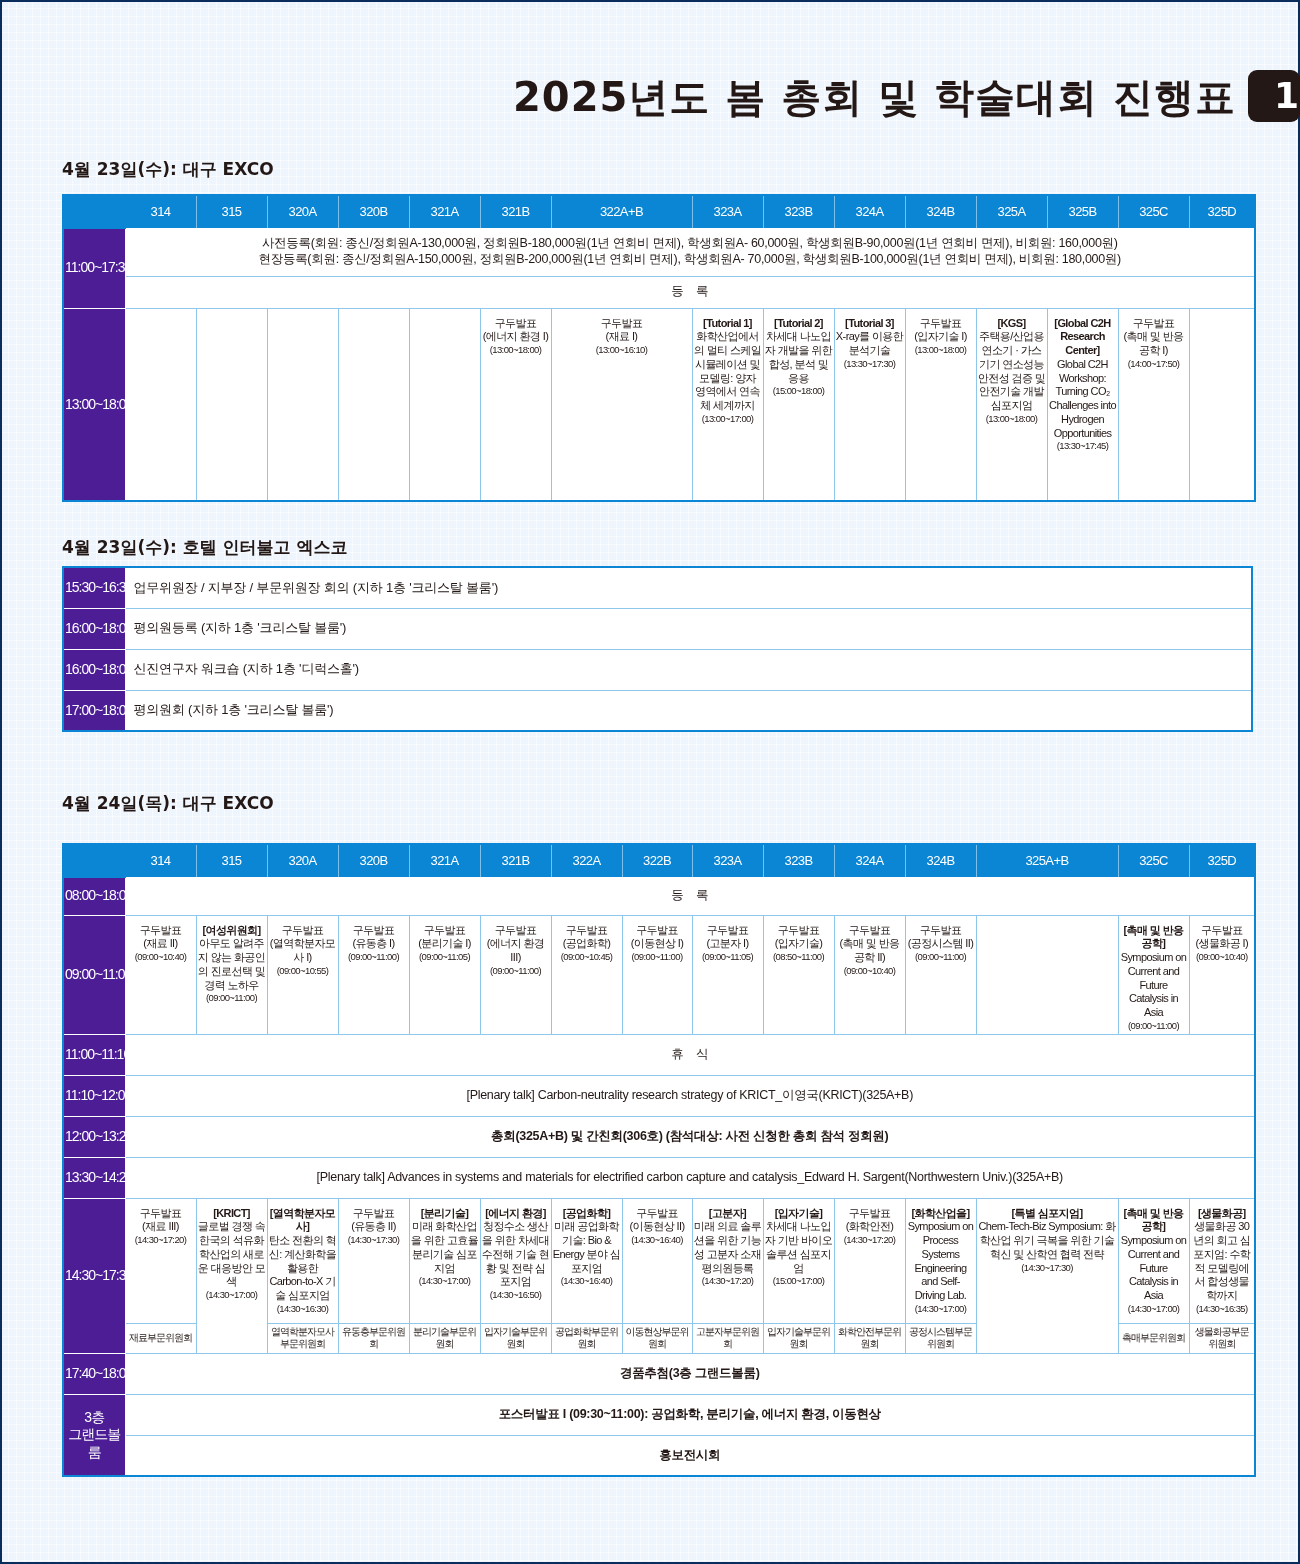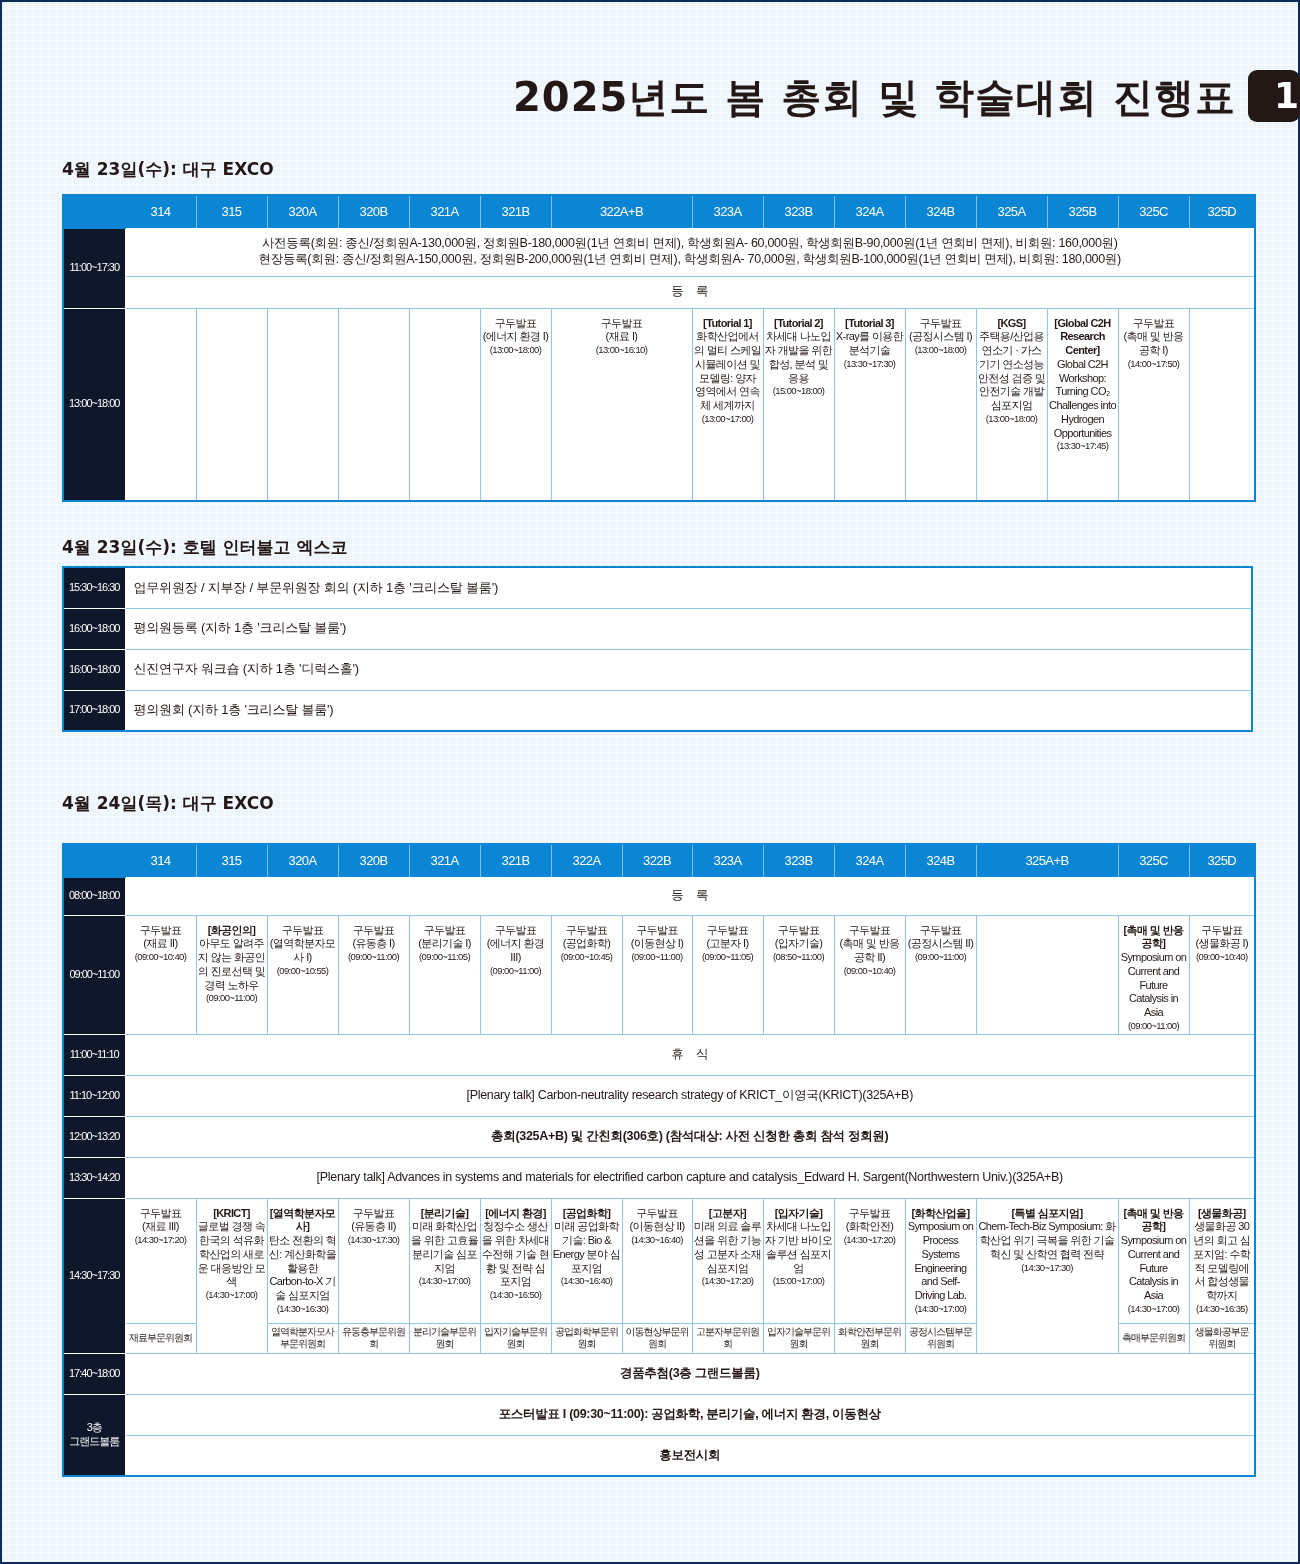--- a/index.html
+++ b/index.html
@@ -47,21 +47,21 @@
     letter-spacing: -0.6px;
     font-family: "Liberation Sans", sans-serif;
   }
   table.sched th.room {
     background: #0a86d4; color: #fff; font-weight: normal; font-size: 13px;
     border-color: #fff; border-left: 1.5px solid #7fc0ea; border-right: 1.5px solid #7fc0ea;
     height: 33px;
   }
   table.sched th.corner { background: #0a86d4; border-color: #0a86d4; }
   table.sched td.time {
-    background: #0f172a; color: #fff; font-size: 11px; letter-spacing: -1px;
+    background: #4c1d95; color: #fff; font-size: 14px; letter-spacing: -1px;
     border-color: #fff;
   }
   td.top { vertical-align: top !important; padding-top: 8px !important; }
   td.wide { font-size: 12.5px !important; letter-spacing: -0.3px !important; }
   td.left { text-align: left !important; padding-left: 8px !important; font-size: 13px !important; letter-spacing: -0.2px !important; }
   td.bold { font-weight: bold; margin-left: 15px; }
   .bl { font-weight: bold; }
   .t { font-size: 9.5px; }
   td.comm { font-size: 10px !important; letter-spacing: -1px !important; height: 24px; }
 </style>
@@ -149,21 +149,21 @@
       <div>차세대 나노입자 개발을 위한 합성, 분석 및 응용</div>
       <div class="t">(15:00~18:00)</div>
     </td>
     <td class="top">
       <div class="bl">[Tutorial 3]</div>
       <div>X-ray를 이용한 분석기술</div>
       <div class="t">(13:30~17:30)</div>
     </td>
     <td class="top">
       <div>구두발표</div>
-      <div>(공정시스템 I)</div>
+      <div>(입자기술 I)</div>
       <div class="t">(13:00~18:00)</div>
     </td>
     <td class="top">
       <div class="bl">[KGS]</div>
       <div>주택용/산업용 연소기 · 가스기기 연소성능 안전성 검증 및 안전기술 개발 심포지엄</div>
       <div class="t">(13:00~18:00)</div>
     </td>
     <td class="top">
       <div class="bl">[Global C2H Research Center]</div>
       <div>Global C2H Workshop: Turning CO₂ Challenges into Hydrogen Opportunities</div>
@@ -251,21 +251,21 @@
     <td colspan="15" class="wide" style="white-space:pre">등    록</td>
   </tr>
   <tr style="height:114px">
     <td class="time">09:00~11:00</td>
     <td class="top">
           <div>구두발표</div>
           <div>(재료 II)</div>
           <div class="t">(09:00~10:40)</div>
         </td>
     <td class="top">
-          <div class="bl">[화공인의]</div>
+          <div class="bl">[여성위원회]</div>
           <div>아무도 알려주지 않는 화공인의 진로선택 및 경력 노하우</div>
           <div class="t">(09:00~11:00)</div>
         </td>
     <td class="top">
           <div>구두발표</div>
           <div>(열역학분자모사 I)</div>
           <div class="t">(09:00~10:55)</div>
         </td>
     <td class="top">
           <div>구두발표</div>
@@ -378,21 +378,21 @@
           <div>미래 공업화학 기술: Bio &amp; Energy 분야 심포지엄</div>
           <div class="t">(14:30~16:40)</div>
         </td>
     <td class="top">
           <div>구두발표</div>
           <div>(이동현상 II)</div>
           <div class="t">(14:30~16:40)</div>
         </td>
     <td class="top">
           <div class="bl">[고분자]</div>
-          <div>미래 의료 솔루션을 위한 기능성 고분자 소재 심포지엄</div>
+          <div>미래 의료 솔루션을 위한 기능성 고분자 소재 평의원등록</div>
           <div class="t">(14:30~17:20)</div>
         </td>
     <td class="top">
           <div class="bl">[입자기술]</div>
           <div>차세대 나노입자 기반 바이오 솔루션 심포지엄</div>
           <div class="t">(15:00~17:00)</div>
         </td>
     <td class="top">
           <div>구두발표</div>
           <div>(화학안전)</div>

